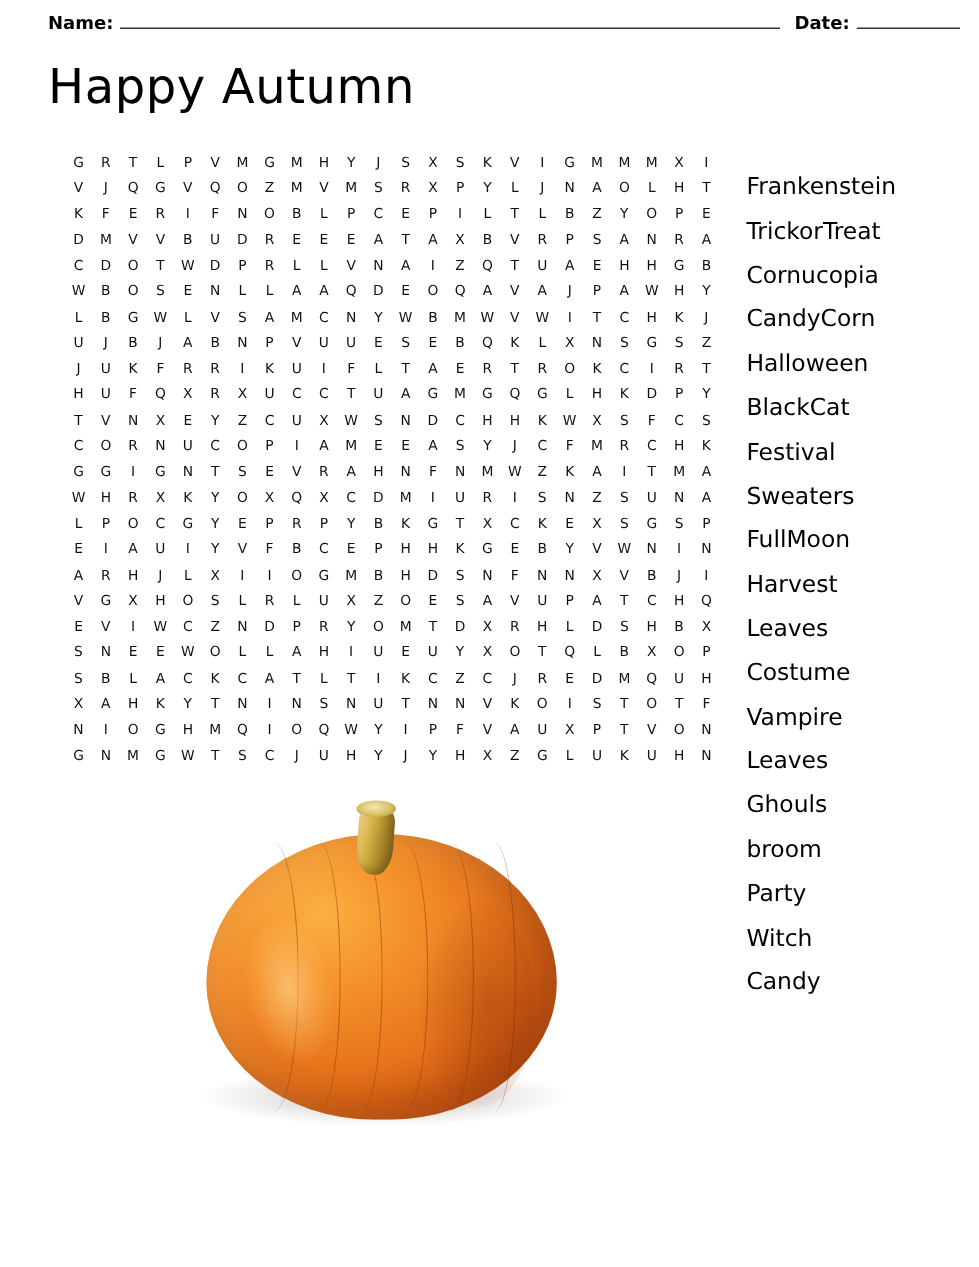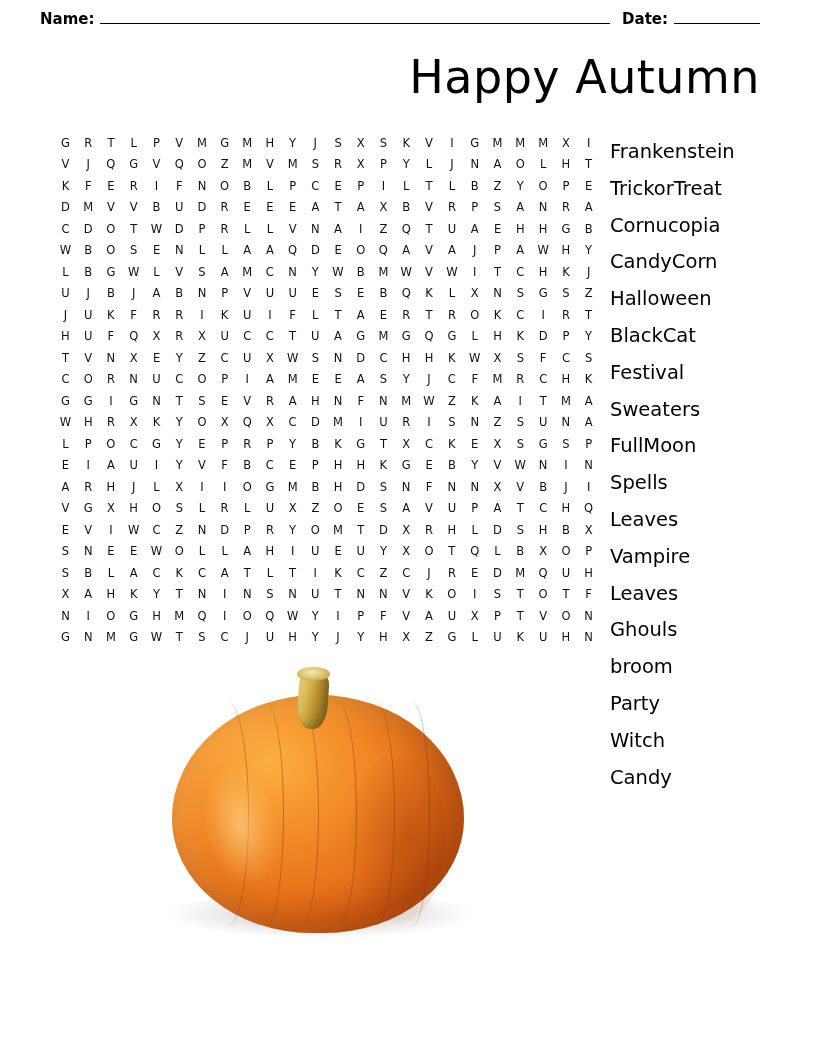--- a/index.html
+++ b/index.html
@@ -13,21 +13,21 @@
     font-family: "DejaVu Sans", sans-serif;
     color: #000000;
     position: relative;
     overflow: hidden;
   }
   .page {
     position: relative;
     width: 816px;
     height: 1056px;
     box-sizing: border-box;
-    padding: 8px 56px 0 40px;
+    padding: 8px 16px 0 40px;
   }
   
   .header-row {
     display: flex;
     align-items: baseline;
     font-size: 15px;
     font-weight: bold;
     padding-top: 2px;
   }
   .name-label { white-space: nowrap; }
@@ -41,22 +41,22 @@
   .date-rule {
     width: 86px;
     border-bottom: 1.5px solid #000;
     margin: 0 0 3px 6px;
     height: 10px;
     display: inline-block;
   }
 
   
   .title {
-    text-align: right;
-    font-size: 46px;
+    text-align: left;
+    font-size: 40px;
     font-weight: normal;
     letter-spacing: 0.5px;
     margin: 22px 0 0 0;
     font-family: "DejaVu Sans", sans-serif;
   }
 
   
   .content {
     display: flex;
     align-items: flex-start;
@@ -87,21 +87,21 @@
     padding-top: 2px;
   }
   .wordlist li {
     list-style: none;
     font-size: 19.5px;
     line-height: 36.8px;
     white-space: nowrap;
     color: #000;
   }
   ul.wordlist-ul {
-    margin: 0;
+    margin: 12px;
     padding: 0;
   }
 
   
   .pumpkin-area {
     position: absolute;
     left: 150px;
     top: 655px;
     width: 340px;
     height: 320px;
@@ -834,22 +834,23 @@
       <ul class="wordlist-ul" id="word-list">
           <li>Frankenstein</li>
           <li>TrickorTreat</li>
           <li>Cornucopia</li>
           <li>CandyCorn</li>
           <li>Halloween</li>
           <li>BlackCat</li>
           <li>Festival</li>
           <li>Sweaters</li>
           <li>FullMoon</li>
-          <li>Spells</li>
+          <li>Harvest</li>
           <li>Leaves</li>
+          <li>Costume</li>
           <li>Vampire</li>
           <li>Leaves</li>
           <li>Ghouls</li>
           <li>broom</li>
           <li>Party</li>
           <li>Witch</li>
           <li>Candy</li>
         </ul>
     </div>
   </div>

